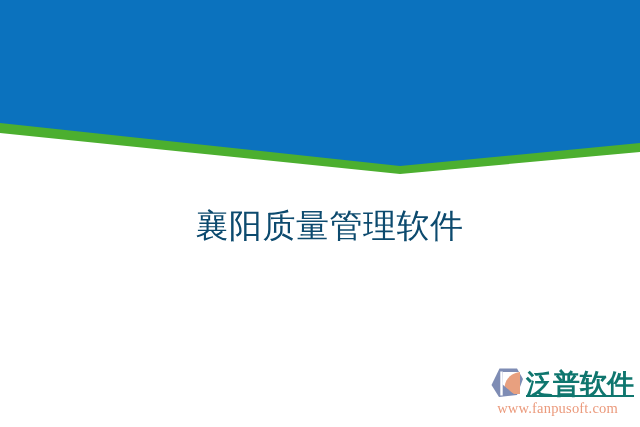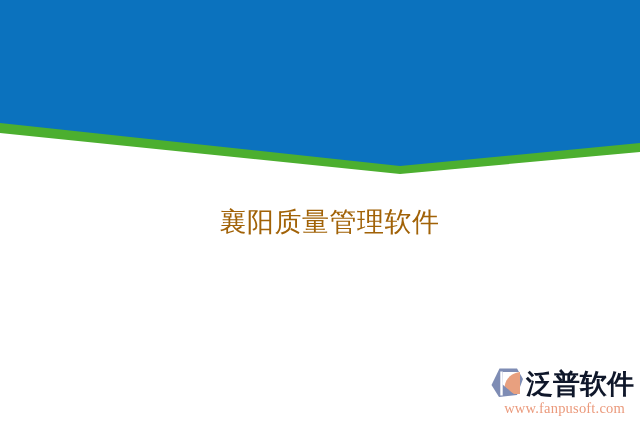--- a/index.html
+++ b/index.html
@@ -43,23 +43,23 @@
     position: absolute;
     left: 0;
     top: 205px;
     width: 640px;
     text-align: center;
     line-height: 1.28;
   }
   .title-line {
     display: block;
     font-family: "Liberation Serif", "DejaVu Serif", serif;
-    font-size: 27px;
+    font-size: 33px;
     font-weight: 400;
-    color: #a16207;
+    color: #0c4a6e;
     letter-spacing: 0.5px;
     white-space: nowrap;
     margin-left: 19px;
   }
 
   
   #brand-logo {
     position: absolute;
     right: 6px;
     bottom: 10px;
@@ -79,33 +79,34 @@
   }
   #logo-mark svg {
     display: block;
     width: 34px;
     height: 32px;
   }
   #brand-name {
     font-family: "DejaVu Sans", "Liberation Sans", sans-serif;
     font-size: 27px;
     font-weight: 700;
-    color: #0f172a;
+    color: #0f766e;
     letter-spacing: 0px;
     line-height: 1;
     white-space: nowrap;
+    text-decoration: underline;
   }
   #brand-url {
     font-family: "Liberation Serif", "DejaVu Serif", serif;
     font-size: 14.5px;
     font-weight: 400;
     color: #eb9a7c;
     letter-spacing: 0.2px;
     margin-top: 1px;
-    margin-right: 9px;
+    margin-right: 16px;
     white-space: nowrap;
   }
 </style>
 </head>
 <body>
 
 <div id="slide">
 
   <div id="header-banner">
     <svg viewBox="0 0 640 185" width="640" height="185" xmlns="http://www.w3.org/2000/svg" aria-hidden="true">

